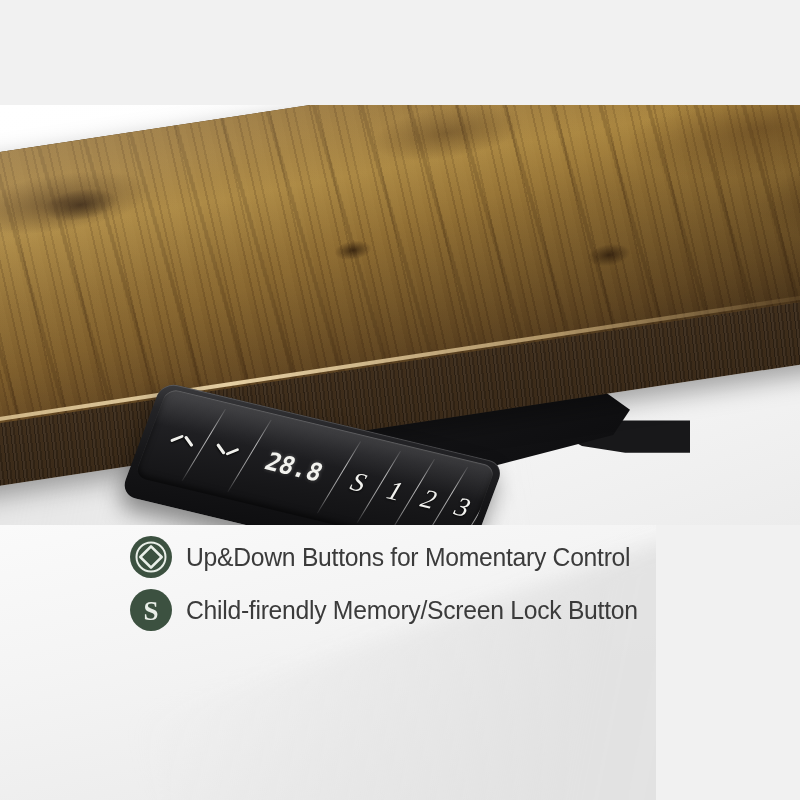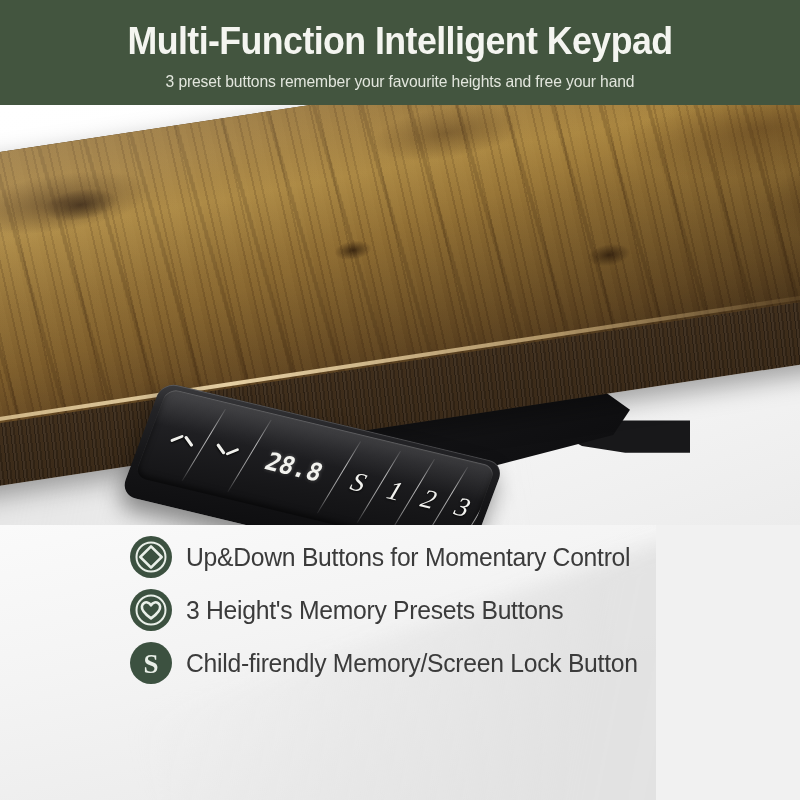--- a/index.html
+++ b/index.html
@@ -331,24 +331,20 @@
     white-space: nowrap;
     transform: scaleX(0.97);
     transform-origin: left center;
   }
 </style>
 </head>
 <body>
 
 <div id="page">
 
-  <div class="header-band">
-    <div class="header-title">Multi-Function Intelligent Keypad</div>
-    <div class="header-subtitle">3 preset buttons remember your favourite heights and free your hand</div>
-  </div>
 
   <div class="photo">
     <div class="photo-bg"></div>
     <div class="photo-bg-shade"></div>
 
     <div class="frame-bracket"></div>
     <div class="frame-bracket2"></div>
 
     <div class="desk">
       <div class="desk-edge"></div>
@@ -410,29 +406,20 @@
       <div class="feature-row">
         <span class="feature-icon">
           <svg width="42" height="42" viewBox="0 0 42 42">
             <circle cx="21" cy="21" r="14.5" fill="none" stroke="#e9efe8" stroke-width="2"></circle>
             <rect x="21" y="10.3" width="15.1" height="15.1" fill="none" stroke="#e9efe8" stroke-width="2.6" stroke-linejoin="round" transform="rotate(45 21 10.3)"></rect>
           </svg>
         </span>
         <span class="feature-label">Up&amp;Down Buttons for Momentary Control</span>
       </div>
 
-      <div class="feature-row">
-        <span class="feature-icon">
-          <svg width="42" height="42" viewBox="0 0 42 42">
-            <circle cx="21" cy="21" r="14.5" fill="none" stroke="#e9efe8" stroke-width="2"></circle>
-            <path d="M21 29.4 C 13.6 24.1 11.4 20.6 11.9 17.4 C 12.4 14.4 15.0 12.9 17.3 13.4 C 19.0 13.8 20.3 15.0 21 16.4 C 21.7 15.0 23.0 13.8 24.7 13.4 C 27.0 12.9 29.6 14.4 30.1 17.4 C 30.6 20.6 28.4 24.1 21 29.4 Z" fill="none" stroke="#e9efe8" stroke-width="2.6" stroke-linejoin="round"></path>
-          </svg>
-        </span>
-        <span class="feature-label">3 Height's Memory Presets Buttons</span>
-      </div>
 
       <div class="feature-row">
         <span class="feature-icon">
           <svg width="42" height="42" viewBox="0 0 42 42">
             <text x="21" y="30.5" text-anchor="middle" font-family="Liberation Serif, serif" font-size="27" font-weight="bold" fill="#e9efe8">S</text>
           </svg>
         </span>
         <span class="feature-label">Child-firendly Memory/Screen Lock Button</span>
       </div>
 

